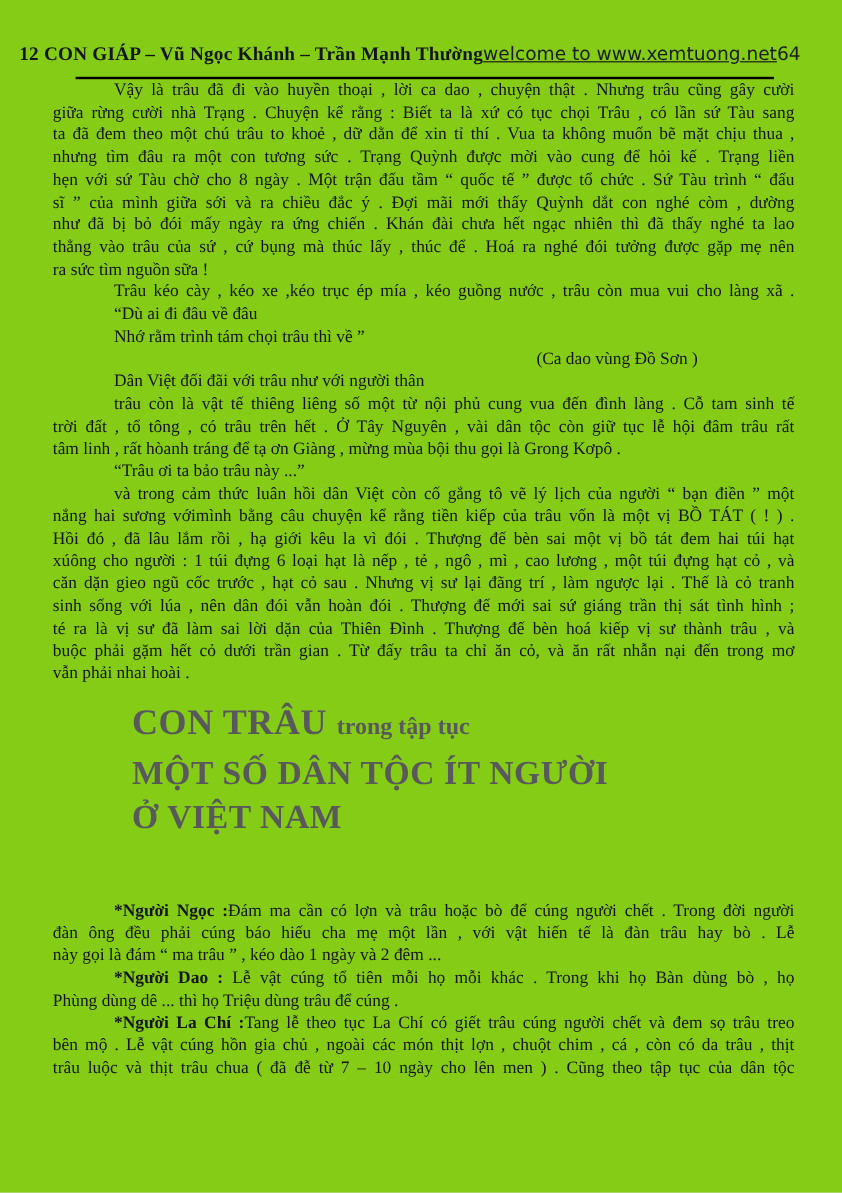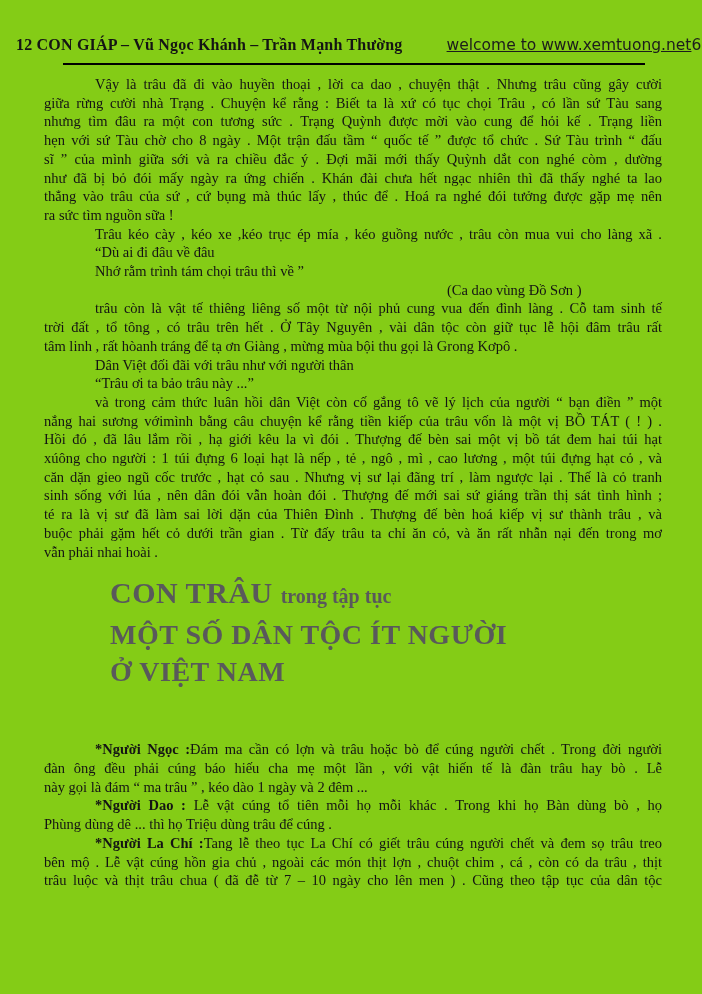--- a/index.html
+++ b/index.html
@@ -17,26 +17,26 @@
     display:flex;justify-content:space-between;align-items:baseline;
     margin:36px 60px 0 16px;
   }
   .hdr-left{
     font-weight:bold;font-size:16px;letter-spacing:.2px;white-space:nowrap;
   }
   .hdr-right{
     font-family:"DejaVu Sans","Liberation Sans",sans-serif;
     font-size:15.5px;white-space:nowrap;
   }
-  .hdr-link{color:#1c1c1c;text-decoration:underline;cursor:pointer;margin-left:44px;}
+  .hdr-link{color:#1c1c1c;text-decoration:underline;cursor:pointer;}
   .hdr-page{color:#1c1c1c;}
   .rule{border:0;border-top:2px solid #000;margin:9px 57px 0 63px;}
   
   .textcol{margin:0 40px 0 44px;font-size:14.5px;line-height:18.7px;}
-  .b1{margin-top:10px;}
+  .b1{}
   .b2{margin-top:50px;}
   .para{margin:0;}
   .line{text-align:justify;text-align-last:justify;}
   .line.no-just{text-align:left;text-align-last:left;}
   .line.indent{text-indent:51px;}
   .para.kind-attribution .line{margin-left:403px;text-align:left;text-align-last:left;}
   .para b{font-weight:bold;}
   
   .sec-title{
     margin:13px 0 0 110px;
@@ -58,46 +58,47 @@
     <div class="hdr-left">12 CON GIÁP – Vũ Ngọc Khánh – Trần Mạnh Thường</div>
     <div class="hdr-right"><a class="hdr-link">welcome to www.xemtuong.net</a><span class="hdr-page">64</span></div>
   </div>
 
   <hr class="rule">
 
   <div class="textcol b1" id="body1">
       <div class="para kind-prose">
         <div class="line indent">Vậy là trâu đã đi vào huyền thoại , lời ca dao , chuyện thật . Nhưng trâu cũng gây cười</div>
         <div class="line">giữa rừng cười nhà Trạng . Chuyện kể rằng : Biết ta là xứ có tục chọi Trâu , có lần sứ Tàu sang</div>
+        <div class="line">ta đã đem theo một chú trâu to khoẻ , dữ dằn để xin tỉ thí . Vua ta không muốn bẽ mặt chịu thua ,</div>
         <div class="line">nhưng tìm đâu ra một con tương sức . Trạng Quỳnh được mời vào cung để hỏi kế . Trạng liền</div>
         <div class="line">hẹn với sứ Tàu chờ cho 8 ngày . Một trận đấu tầm “ quốc tế ” được tổ chức . Sứ Tàu trình “ đấu</div>
         <div class="line">sĩ ” của mình giữa sới và ra chiều đắc ý . Đợi mãi mới thấy Quỳnh dắt con nghé còm , dường</div>
         <div class="line">như đã bị bỏ đói mấy ngày ra ứng chiến . Khán đài chưa hết ngạc nhiên thì đã thấy nghé ta lao</div>
         <div class="line">thẳng vào trâu của sứ , cứ bụng mà thúc lấy , thúc để . Hoá ra nghé đói tưởng được gặp mẹ nên</div>
         <div class="line no-just">ra sức tìm nguồn sữa !</div>
       </div>
       <div class="para kind-prose">
         <div class="line indent">Trâu kéo cày , kéo xe ,kéo trục ép mía , kéo guồng nước , trâu còn mua vui cho làng xã .</div>
       </div>
       <div class="para kind-verse">
         <div class="line indent no-just">“Dù ai đi đâu về đâu</div>
       </div>
       <div class="para kind-verse">
         <div class="line indent no-just">Nhớ rằm trình tám chọi trâu thì về ”</div>
       </div>
       <div class="para kind-attribution">
         <div class="line no-just">(Ca dao vùng Đồ Sơn )</div>
       </div>
+      <div class="para kind-verse">
+        <div class="line indent no-just">Dân Việt đối đãi với trâu như với người thân</div>
+      </div>
       <div class="para kind-prose">
         <div class="line indent">trâu còn là vật tế thiêng liêng số một từ nội phủ cung vua đến đình làng . Cỗ tam sinh tế</div>
         <div class="line">trời đất , tổ tông , có trâu trên hết . Ở Tây Nguyên , vài dân tộc còn giữ tục lễ hội đâm trâu rất</div>
         <div class="line no-just">tâm linh , rất hòanh tráng để tạ ơn Giàng , mừng mùa bội thu gọi là Grong Kơpô .</div>
-      </div>
-      <div class="para kind-verse">
-        <div class="line indent no-just">Dân Việt đối đãi với trâu như với người thân</div>
       </div>
       <div class="para kind-verse">
         <div class="line indent no-just">“Trâu ơi ta bảo trâu này ...”</div>
       </div>
       <div class="para kind-prose">
         <div class="line indent">và trong cảm thức luân hồi dân Việt còn cố gắng tô vẽ lý lịch của người “ bạn điền ” một</div>
         <div class="line">nắng hai sương vớimình bằng câu chuyện kể rằng tiền kiếp của trâu vốn là một vị BỒ TÁT ( ! ) .</div>
         <div class="line">Hồi đó , đã lâu lắm rồi , hạ giới kêu la vì đói . Thượng đế bèn sai một vị bồ tát đem hai túi hạt</div>
         <div class="line">xúông cho người : 1 túi đựng 6 loại hạt là nếp , tẻ , ngô , mì , cao lương , một túi đựng hạt cỏ , và</div>
         <div class="line">căn dặn gieo ngũ cốc trước , hạt cỏ sau . Nhưng vị sư lại đãng trí , làm ngược lại . Thế là cỏ tranh</div>

